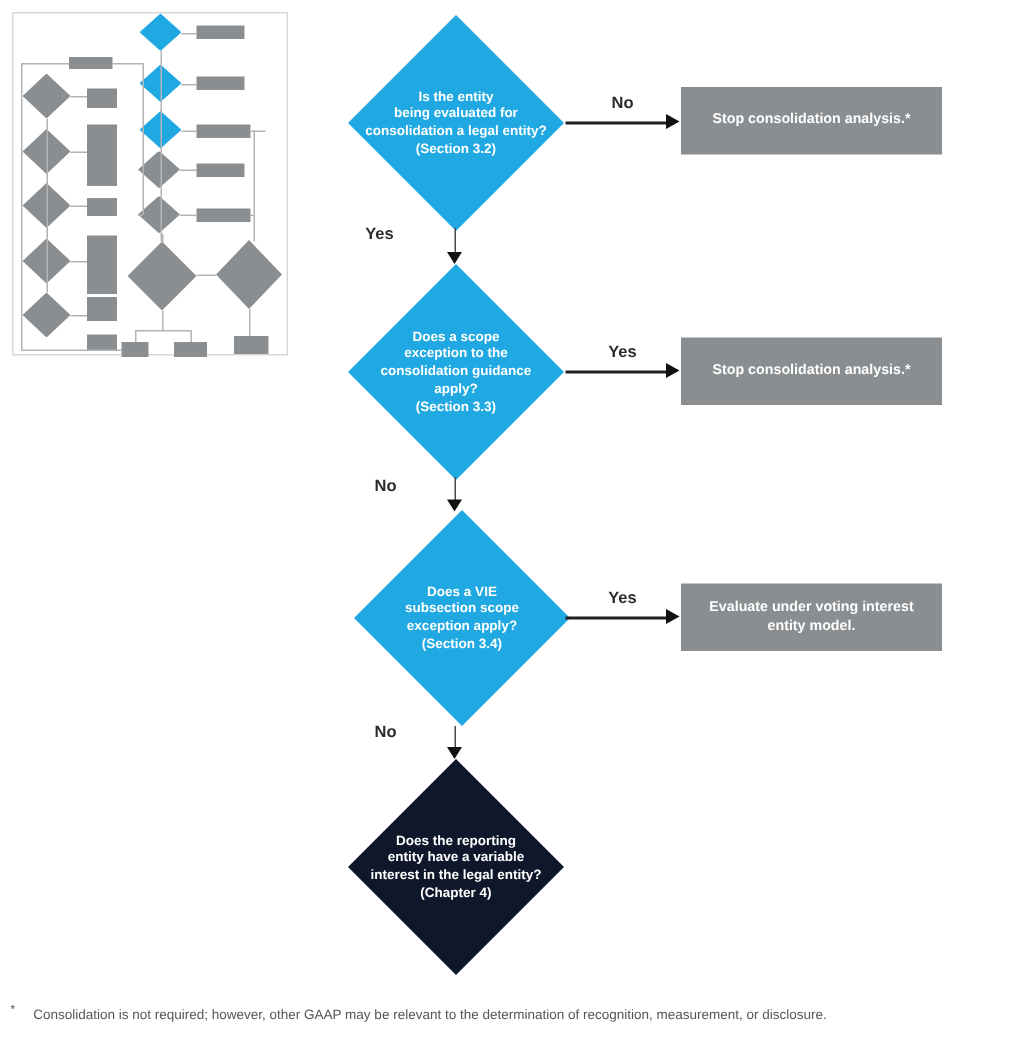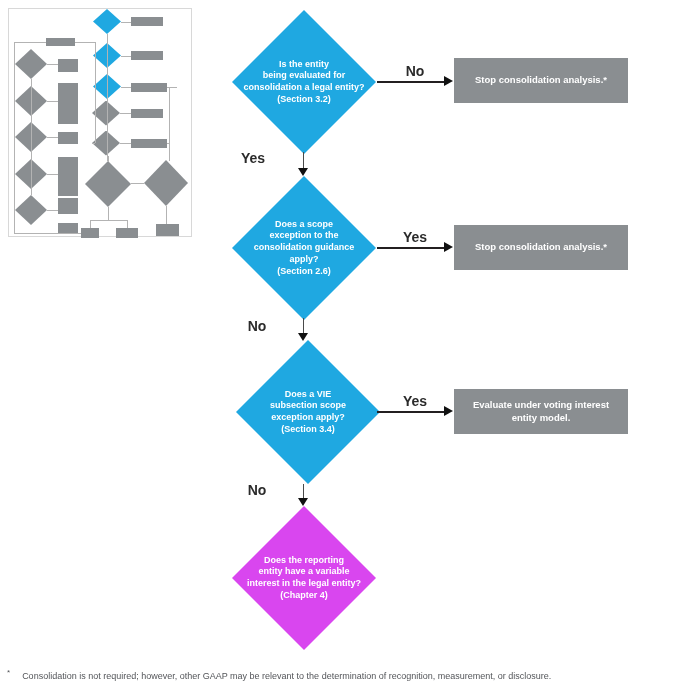--- a/index.html
+++ b/index.html
@@ -4,30 +4,30 @@
 <style>
   html,body{margin:0;padding:0;background:#fff;}
   body{width:673px;height:695px;position:relative;font-family:"Liberation Sans",sans-serif;overflow:hidden;}
 
   
   .node{position:absolute;display:flex;align-items:center;justify-content:center;text-align:center;
         color:#fff;font-weight:bold;box-sizing:border-box;}
   .diamond{width:144px;height:144px;clip-path:polygon(50% 0,100% 50%,50% 100%,0 50%);
            font-size:9px;line-height:1.3;white-space:pre-line;}
   .d-blue{background:#1fa8e1;}
-  .d-gray{background:#d946ef;}
+  .d-gray{background:#0f172a;}
   .rbox{width:174px;height:45px;background:#8a8e91;font-size:9.5px;line-height:1.3;white-space:pre-line;padding:2px 10px;}
 
   .hline{position:absolute;height:1.6px;background:#231f20;}
   .vline{position:absolute;width:1.2px;background:#4a4a4a;}
   .head-r{position:absolute;width:0;height:0;border-top:5.5px solid transparent;
           border-bottom:5.5px solid transparent;border-left:9px solid #111;}
   .head-d{position:absolute;width:0;height:0;border-left:5.5px solid transparent;
           border-right:5.5px solid transparent;border-top:8px solid #111;}
-  .edge-label{position:absolute;font-size:14px;font-weight:bold;color:#2b2b2b;text-align:center;}
+  .edge-label{position:absolute;font-size:11px;font-weight:bold;color:#2b2b2b;text-align:center;}
 
   
   .footnote{position:absolute;left:7px;top:668px;width:660px;font-size:9px;color:#54565a;line-height:1.3;}
   .footnote .mark{font-size:8px;vertical-align:4px;margin-right:12px;}
 
   
   .minimap{position:absolute;left:8px;top:8px;width:184px;height:229px;background:#fff;
            border:1px solid #d8d8d8;box-sizing:border-box;}
   .mm{position:absolute;}
   .mm-diamond{clip-path:polygon(50% 0,100% 50%,50% 100%,0 50%);}
@@ -99,21 +99,21 @@
 
 <div class="node diamond d-blue" style="left:232px;top:10px;">Is the entity
 being evaluated for
 consolidation a legal entity?
 (Section 3.2)</div>
 
 <div class="node diamond d-blue" style="left:232px;top:176px;">Does a scope
 exception to the
 consolidation guidance
 apply?
-(Section 2.6)</div>
+(Section 3.3)</div>
 
 <div class="node diamond d-blue" style="left:236px;top:340px;">Does a VIE
 subsection scope
 exception apply?
 (Section 3.4)</div>
 
 <div class="node diamond d-gray" style="left:232px;top:506px;">Does the reporting
 entity have a variable
 interest in the legal entity?
 (Chapter 4)</div>

